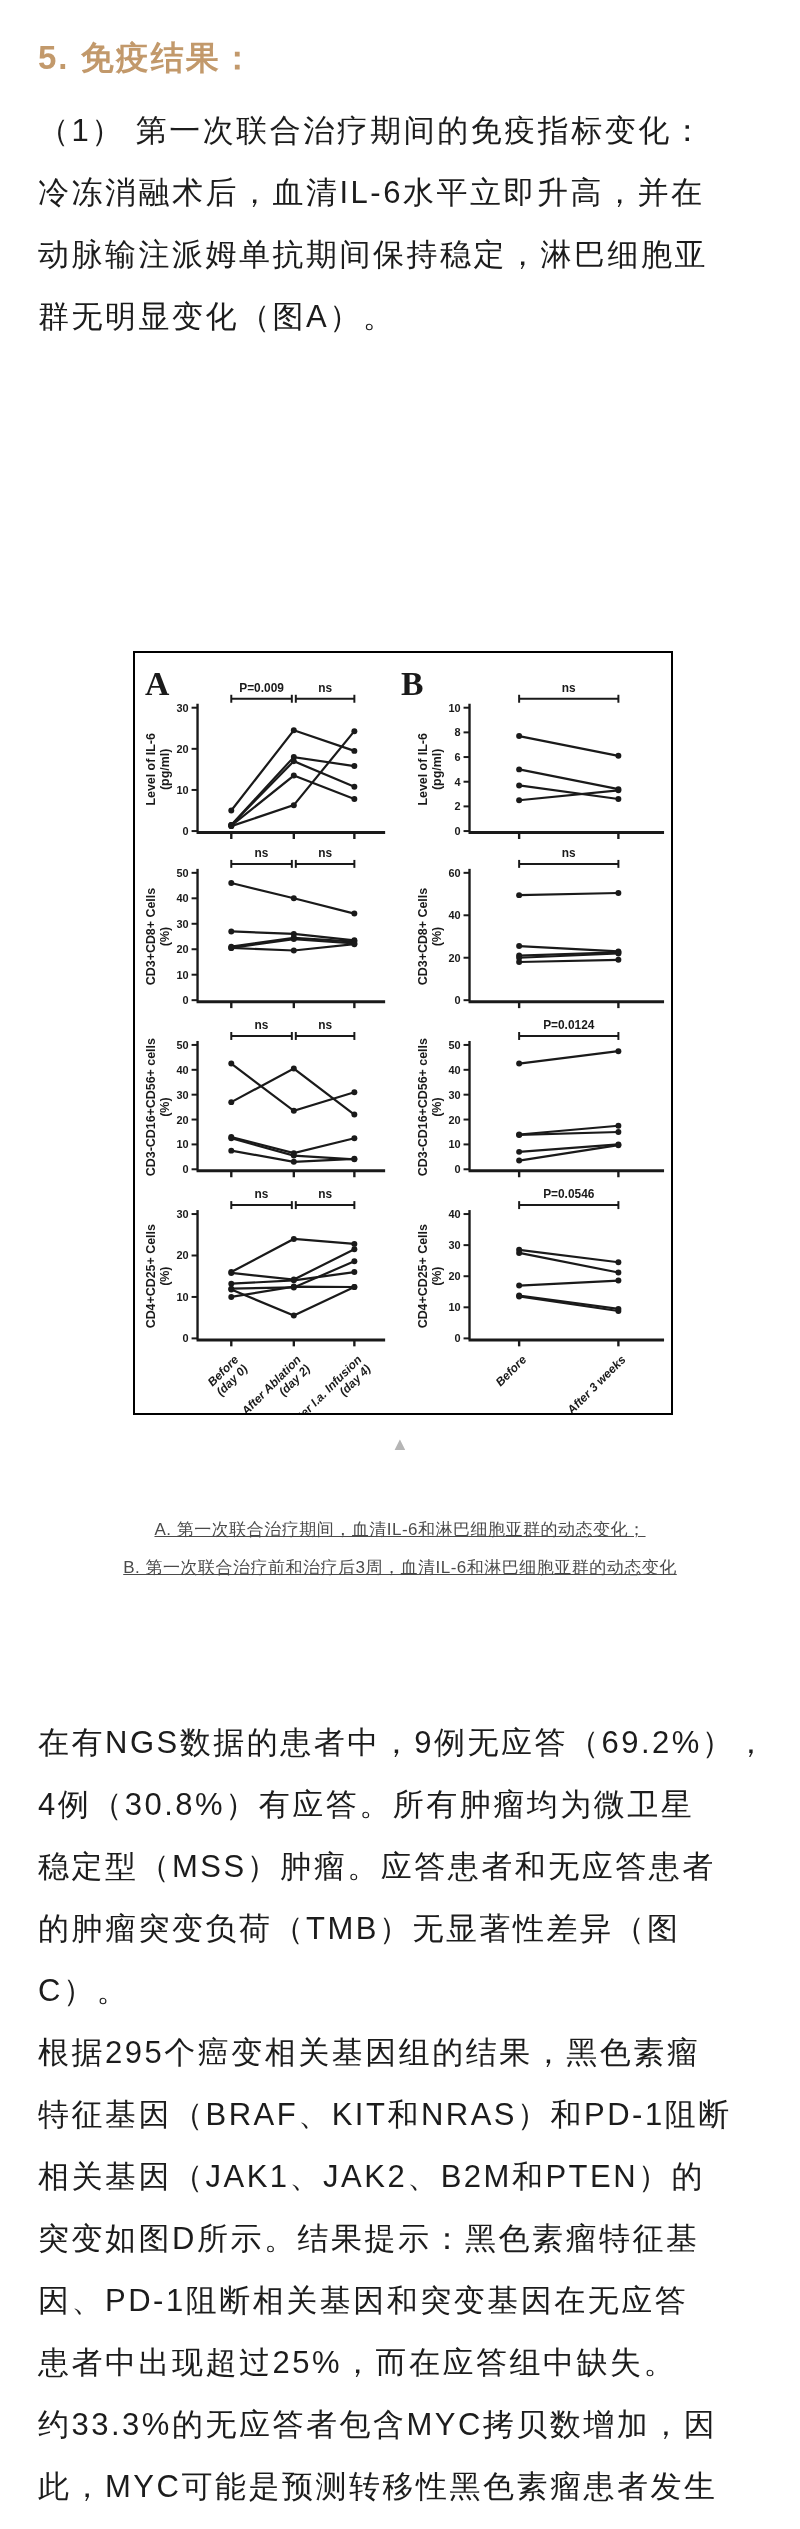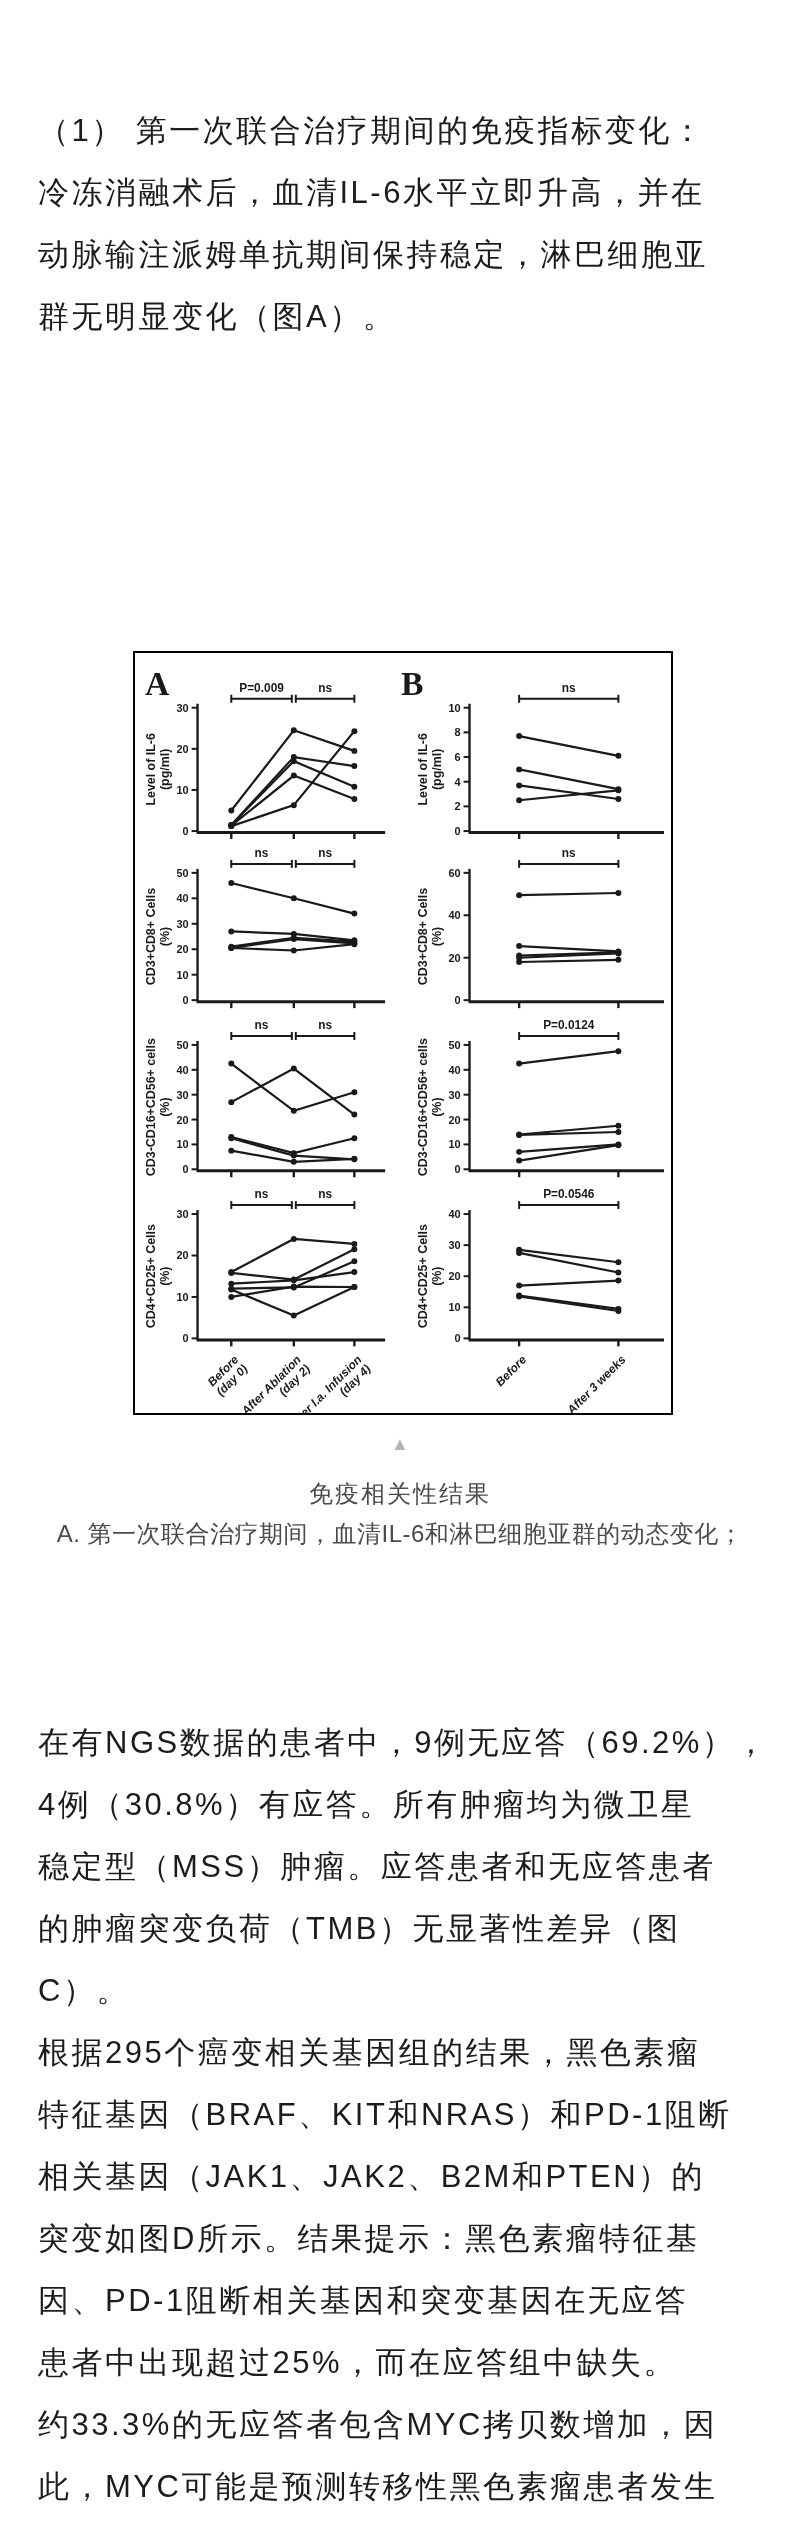--- a/index.html
+++ b/index.html
@@ -27,28 +27,29 @@
   .fig-arrow{
     position:absolute;top:1434px;left:0;width:800px;text-align:center;
     font-size:18px;color:var(--arrow);
   }
   .fig-title{
     position:absolute;top:1478px;left:0;width:800px;text-align:center;
     font-size:24px;color:var(--caption-ink);letter-spacing:2px;
   }
   .fig-line{
     position:absolute;left:0;width:800px;text-align:center;
-    font-size:24px;color:var(--caption-ink);letter-spacing:0.5px;
+    font-size:17px;color:var(--caption-ink);letter-spacing:0.5px;text-decoration:underline;
   }
 </style>
 </head>
 <body>
 
 <div class="page">
 
+  <h2 class="sec-heading" style="top:36px">5. 免疫结果：</h2>
 
   <div class="body-lines" style="top:100px">（1）  第一次联合治疗期间的免疫指标变化：
 冷冻消融术后，血清IL-6水平立即升高，并在
 动脉输注派姆单抗期间保持稳定，淋巴细胞亚
 群无明显变化（图A）。</div>
 
 
   <figure class="chart-figure">
     <svg id="fig-svg" viewBox="0 0 540 764" preserveAspectRatio="none">
         <text x="10" y="42" fill="#1A1A1A" font-family="&quot;Liberation Serif&quot;,serif" font-size="34" font-weight="bold">A</text>
@@ -387,24 +388,24 @@
           <text x="437" y="548" fill="#1A1A1A" font-family="&quot;Liberation Sans&quot;,sans-serif" font-size="12" font-weight="bold" text-anchor="middle">P=0.0546</text>
           <text x="0" y="0" fill="#1A1A1A" font-family="&quot;Liberation Sans&quot;,sans-serif" font-size="12.5" font-weight="bold" text-anchor="middle" transform="translate(296,626.5) rotate(-90)"><tspan x="0" dy="-2">CD4+CD25+ Cells</tspan><tspan x="0" dy="14">(%)</tspan></text>
           <text x="0" y="0" fill="#1A1A1A" font-family="&quot;Liberation Sans&quot;,sans-serif" font-size="12" font-weight="bold" font-style="italic" text-anchor="end" transform="translate(395,711) rotate(-45)"><tspan x="0" dy="0">Before</tspan></text>
           <text x="0" y="0" fill="#1A1A1A" font-family="&quot;Liberation Sans&quot;,sans-serif" font-size="12" font-weight="bold" font-style="italic" text-anchor="end" transform="translate(495,711) rotate(-45)"><tspan x="0" dy="0">After 3 weeks</tspan></text>
         </g>
       </svg>
   </figure>
 
   <div class="fig-arrow">▲</div>
 
-  <div class="fig-title">免疫相关性结果</div>
 
   <div class="fig-line" style="top:1518px">A. 第一次联合治疗期间，血清IL-6和淋巴细胞亚群的动态变化；</div>
 
+  <div class="fig-line" style="top:1556px">B. 第一次联合治疗前和治疗后3周，血清IL-6和淋巴细胞亚群的动态变化</div>
 
 
   <div class="body-lines" style="top:1712px">在有NGS数据的患者中，9例无应答（69.2%），
 4例（30.8%）有应答。所有肿瘤均为微卫星
 稳定型（MSS）肿瘤。应答患者和无应答患者
 的肿瘤突变负荷（TMB）无显著性差异（图C）。
 根据295个癌变相关基因组的结果，黑色素瘤
 特征基因（BRAF、KIT和NRAS）和PD-1阻断
 相关基因（JAK1、JAK2、B2M和PTEN）的
 突变如图D所示。结果提示：黑色素瘤特征基

